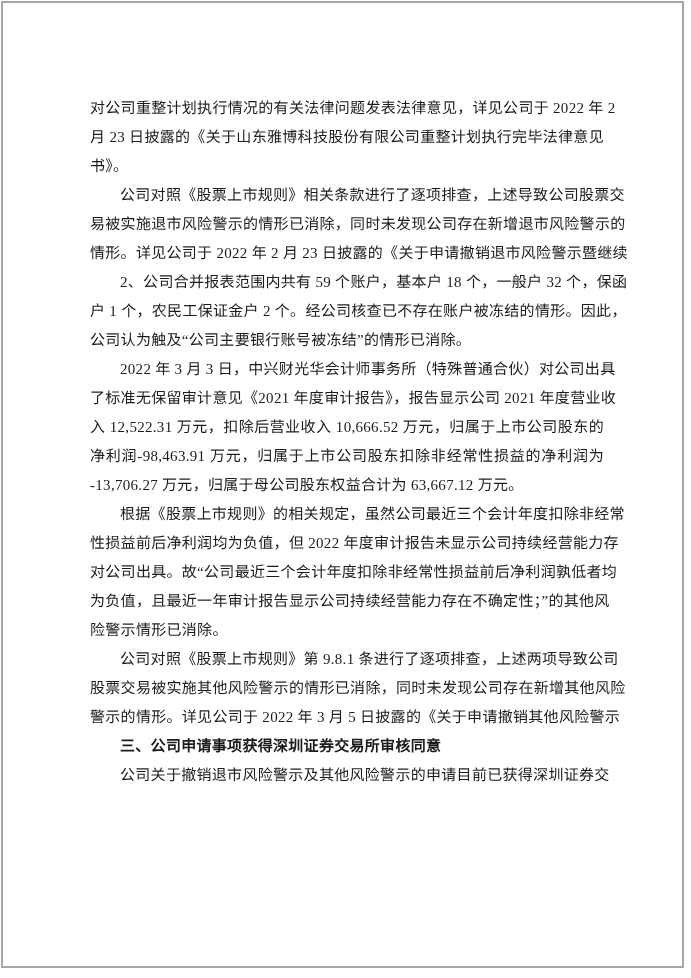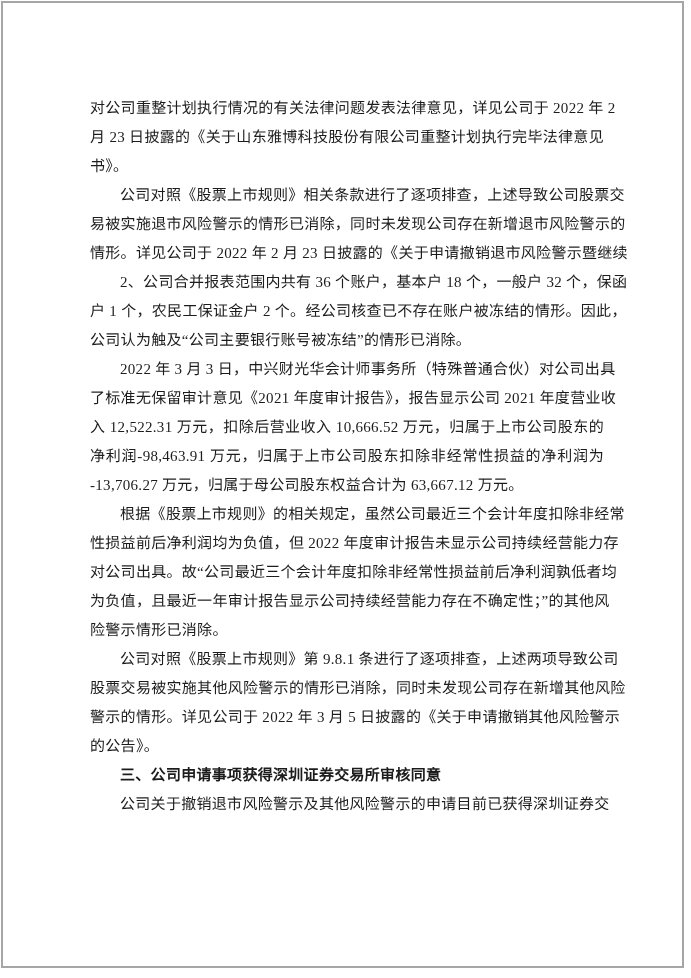--- a/index.html
+++ b/index.html
@@ -64,21 +64,21 @@
       <div class="line just">对公司重整计划执行情况的有关法律问题发表法律意见，详见公司于 2022 年 2</div>
       <div class="line just">月 23 日披露的《关于山东雅博科技股份有限公司重整计划执行完毕法律意见</div>
       <div class="line">书》。</div>
     </div>
     <div class="para body indent">
       <div class="line just">公司对照《股票上市规则》相关条款进行了逐项排查，上述导致公司股票交</div>
       <div class="line just">易被实施退市风险警示的情形已消除，同时未发现公司存在新增退市风险警示的</div>
       <div class="line just">情形。详见公司于 2022 年 2 月 23 日披露的《关于申请撤销退市风险警示暨继续</div>
     </div>
     <div class="para body indent">
-      <div class="line just">2、公司合并报表范围内共有 36 个账户，基本户 18 个，一般户 32 个，保函</div>
+      <div class="line just">2、公司合并报表范围内共有 59 个账户，基本户 18 个，一般户 32 个，保函</div>
       <div class="line just">户 1 个，农民工保证金户 2 个。经公司核查已不存在账户被冻结的情形。因此，</div>
       <div class="line">公司认为触及“公司主要银行账号被冻结”的情形已消除。</div>
     </div>
     <div class="para body indent">
       <div class="line just">2022 年 3 月 3 日，中兴财光华会计师事务所（特殊普通合伙）对公司出具</div>
       <div class="line just">了标准无保留审计意见《2021 年度审计报告》，报告显示公司 2021 年度营业收</div>
       <div class="line just">入 12,522.31 万元，扣除后营业收入 10,666.52 万元，归属于上市公司股东的</div>
       <div class="line just">净利润-98,463.91 万元，归属于上市公司股东扣除非经常性损益的净利润为</div>
       <div class="line">-13,706.27 万元，归属于母公司股东权益合计为 63,667.12 万元。</div>
     </div>
@@ -86,21 +86,20 @@
       <div class="line just">根据《股票上市规则》的相关规定，虽然公司最近三个会计年度扣除非经常</div>
       <div class="line just">性损益前后净利润均为负值，但 2022 年度审计报告未显示公司持续经营能力存</div>
       <div class="line just">对公司出具。故“公司最近三个会计年度扣除非经常性损益前后净利润孰低者均</div>
       <div class="line just">为负值，且最近一年审计报告显示公司持续经营能力存在不确定性；”的其他风</div>
       <div class="line">险警示情形已消除。</div>
     </div>
     <div class="para body indent">
       <div class="line just">公司对照《股票上市规则》第 9.8.1 条进行了逐项排查，上述两项导致公司</div>
       <div class="line just">股票交易被实施其他风险警示的情形已消除，同时未发现公司存在新增其他风险</div>
       <div class="line just">警示的情形。详见公司于 2022 年 3 月 5 日披露的《关于申请撤销其他风险警示</div>
-      <div class="line">的公告》。</div>
     </div>
     <div class="para heading indent">
       <div class="line">三、公司申请事项获得深圳证券交易所审核同意</div>
     </div>
     <div class="para body indent">
       <div class="line just">公司关于撤销退市风险警示及其他风险警示的申请目前已获得深圳证券交</div>
     </div>
   </main>
 
 </body></html>

